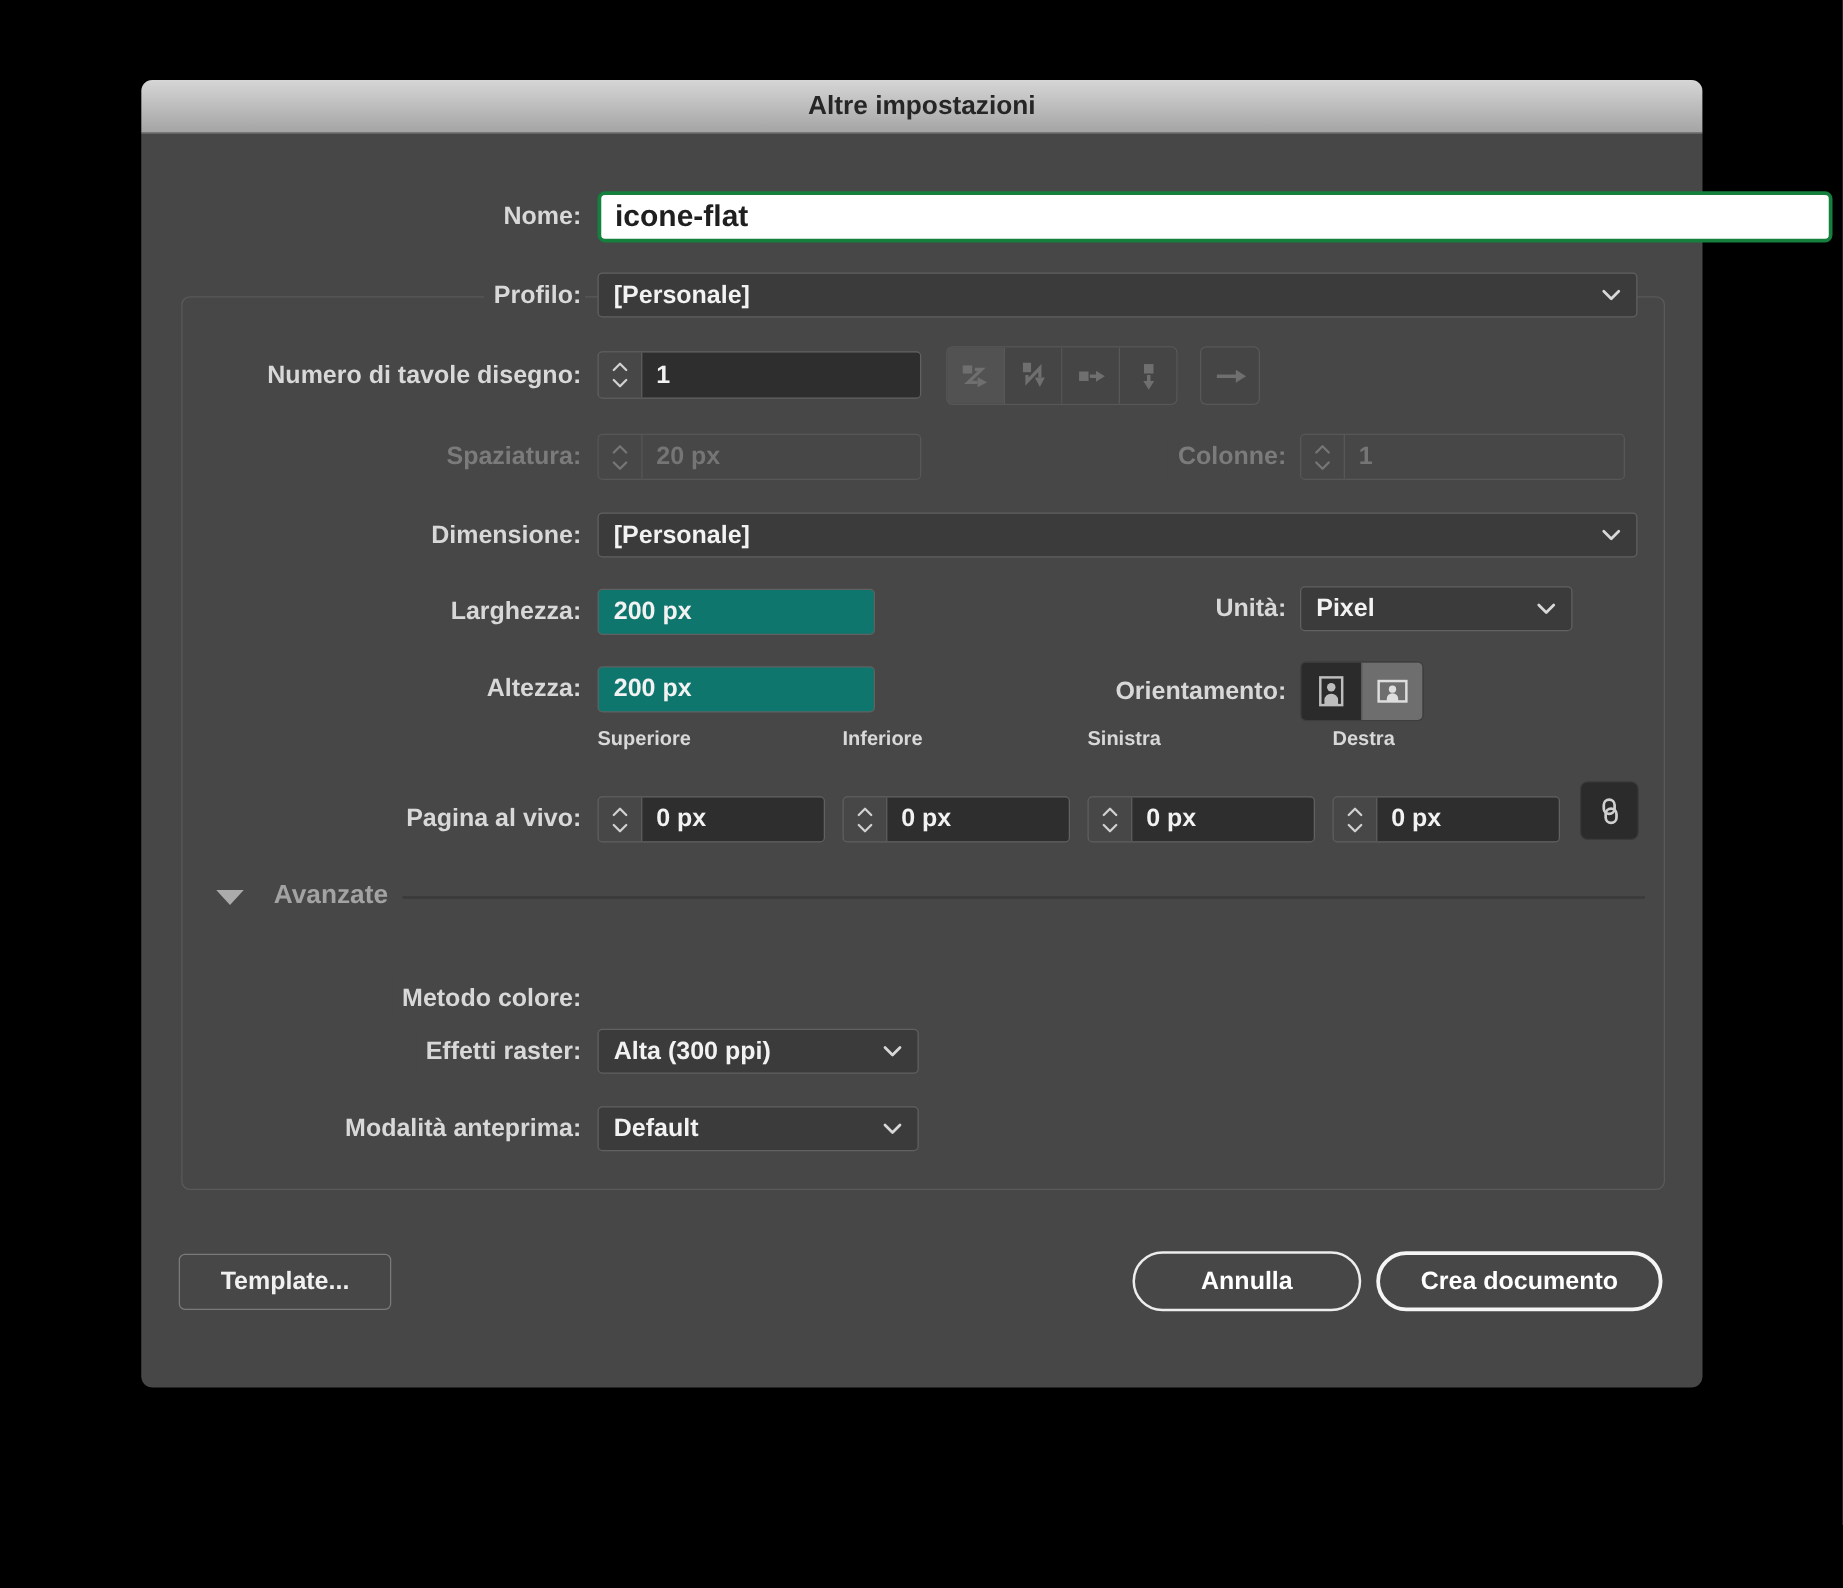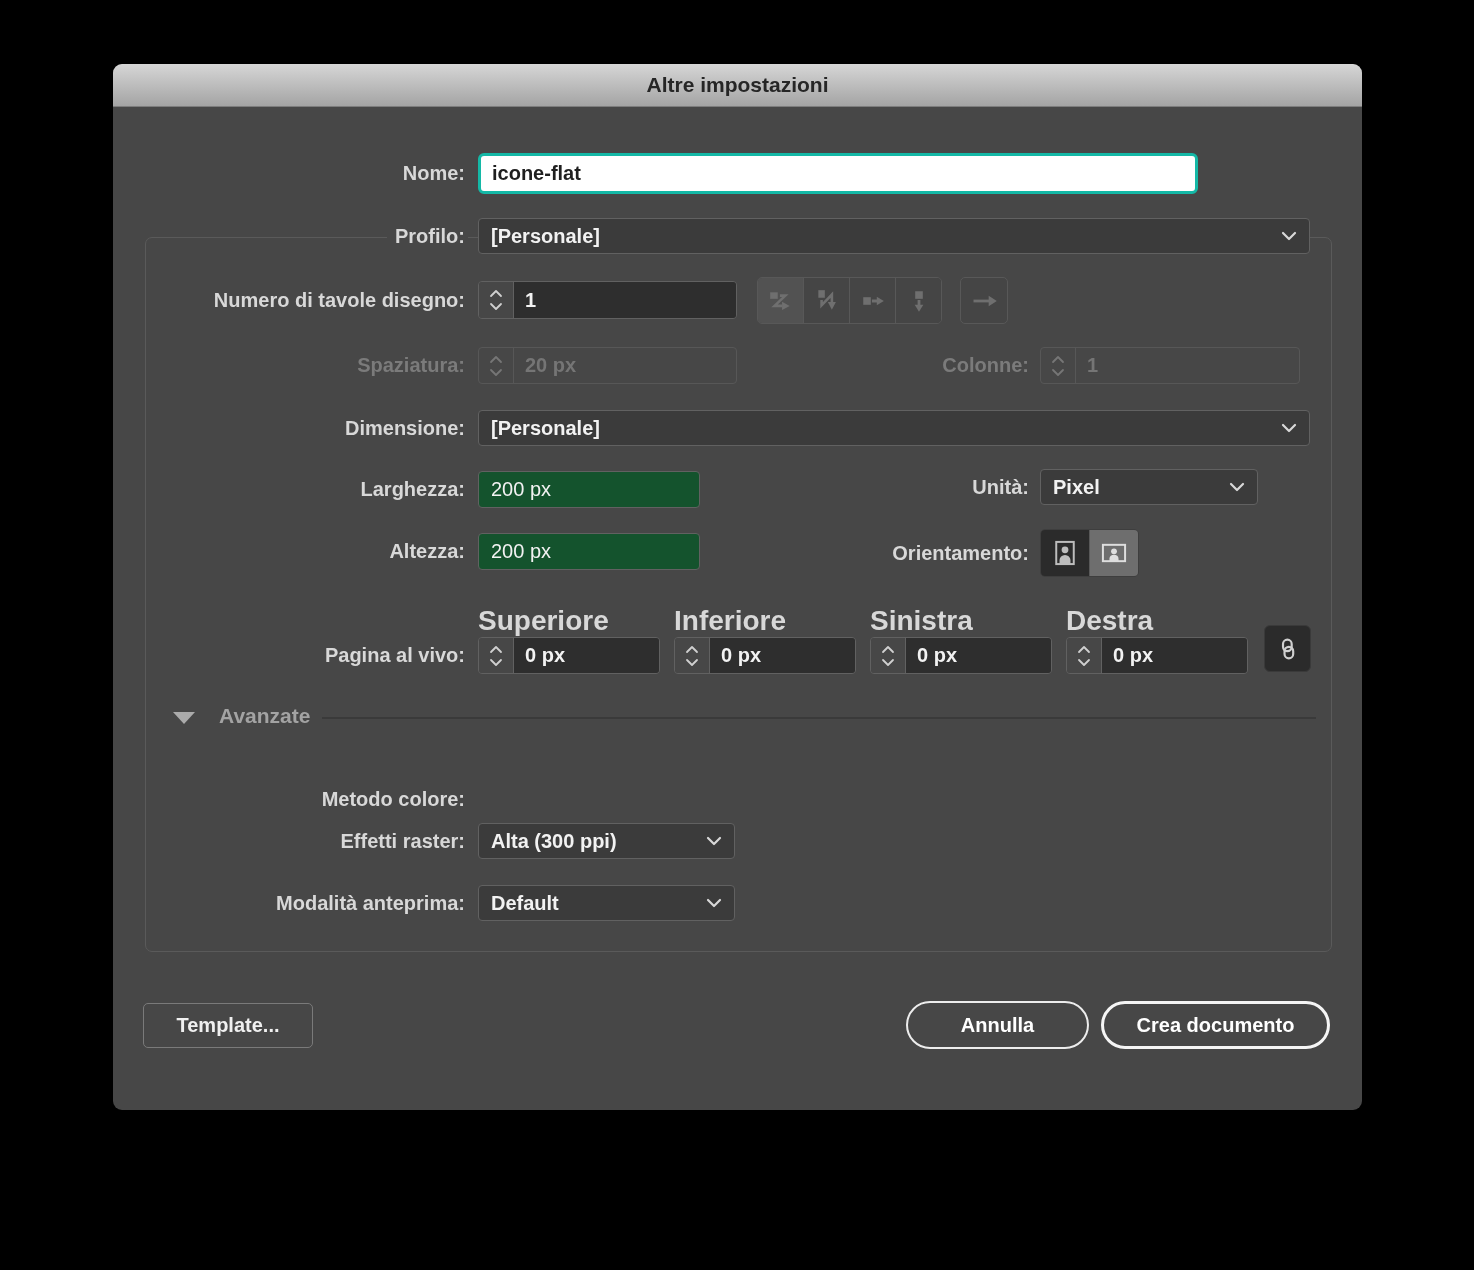--- a/index.html
+++ b/index.html
@@ -36,35 +36,35 @@
   }
   .hline { position:absolute; left:209px; top:653px; width:994px; height:2px; background:#3a3a3a; }
   .tri {
     position:absolute; left:60px; top:648px; width:0; height:0;
     border-left:11px solid transparent; border-right:11px solid transparent;
     border-top:12px solid #ababab;
   }
   .avz { position:absolute; left:106px; top:640px; font-size:21px; font-weight:600; color:#a3a3a3; }
 
   .nome-input {
-    position:absolute; left:365px; top:89px; width:720px; height:41px; box-sizing:border-box;
-    background:#fff; border:3px solid #14b8a6; border-radius:6px;
-    font-size:20px; font-weight:600; color:#1f1f1f; padding:0 11px;
+    position:absolute; left:365px; top:89px; width:988px; height:41px; box-sizing:border-box;
+    background:#fff; border:3px solid #15803d; border-radius:6px;
+    font-size:24px; font-weight:600; color:#1f1f1f; padding:0 11px;
     outline:none; font-family:inherit;
   }
   .select {
     position:absolute; box-sizing:border-box; height:36px;
     background:#3b3b3b; border:1px solid #616161; border-radius:4px;
     display:flex; align-items:center; justify-content:space-between;
     padding:0 12px; color:#f2f2f2; font-size:20px; font-weight:600; cursor:default;
   }
   .input-dark {
     position:absolute; box-sizing:border-box; height:37px;
-    background:#14532d; border:1px solid #616161; border-radius:4px;
-    color:#f2f2f2; font-size:20px; font-weight:400;
+    background:#0f766e; border:1px solid #616161; border-radius:4px;
+    color:#f2f2f2; font-size:20px; font-weight:700;
     display:flex; align-items:center; padding:0 12px;
   }
   .stepper {
     position:absolute; box-sizing:border-box;
     border:1px solid #616161; border-radius:4px;
     display:flex; overflow:hidden;
   }
   .stepper .btns {
     width:34px; display:flex; flex-direction:column; align-items:center;
     justify-content:center; gap:4px; background:#474747; border-right:1px solid #616161;
@@ -98,21 +98,21 @@
     border-radius:5px; overflow:hidden; border:1px solid #3e3e3e;
   }
   .orient-cell { width:48px; height:46px; display:flex; align-items:center; justify-content:center; }
   .orient-cell.portrait  { background:#2b2b2b; color:#bdbdbd; }
   .orient-cell.landscape { background:#6e6e6e; color:#dedede; border-left:1px solid #595959; }
   .chain-btn {
     position:absolute; left:1151px; top:561px; width:47px; height:47px; box-sizing:border-box;
     background:#2b2b2b; border:1px solid #3a3a3a; border-radius:6px;
     display:flex; align-items:center; justify-content:center; color:#d0d0d0;
   }
-  .bleed-lbl { position:absolute; top:541px; font-size:28px; font-weight:600; color:#d8d8d8; }
+  .bleed-lbl { position:absolute; top:519px; font-size:16px; font-weight:600; color:#d8d8d8; }
 
   .btn-template {
     position:absolute; left:30px; top:939px; width:170px; height:45px; box-sizing:border-box;
     border:1px solid #7a7a7a; border-radius:5px; background:transparent;
     color:#f0f0f0; font-size:20px; font-weight:600; font-family:inherit; cursor:default;
   }
   .btn-pill {
     position:absolute; box-sizing:border-box; border-radius:25px; background:transparent;
     color:#fff; font-size:20px; font-weight:600; font-family:inherit; cursor:default;
   }

